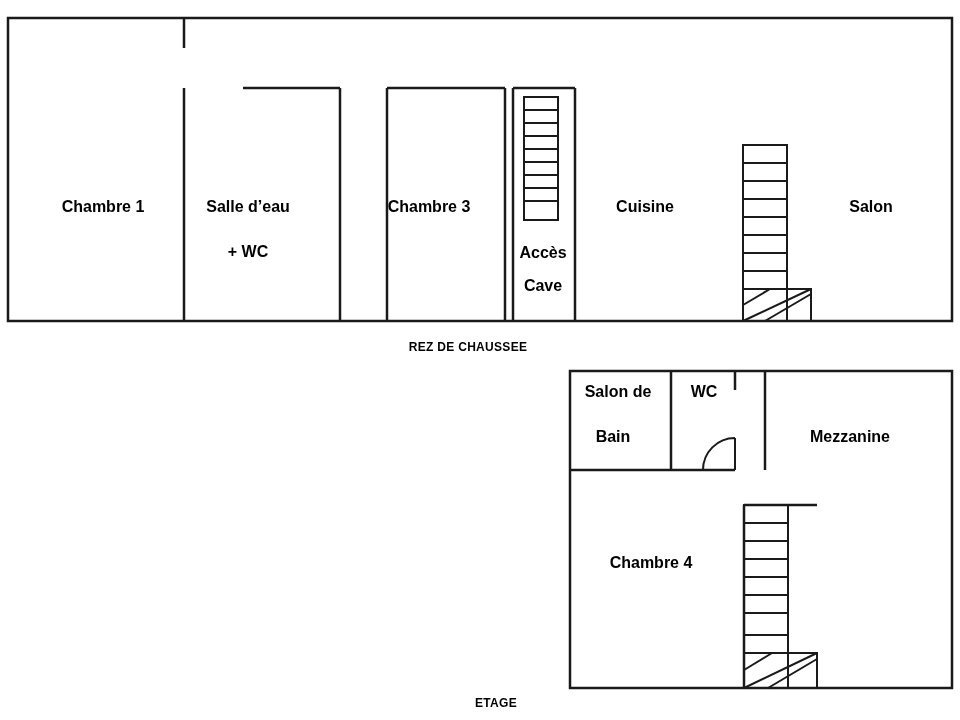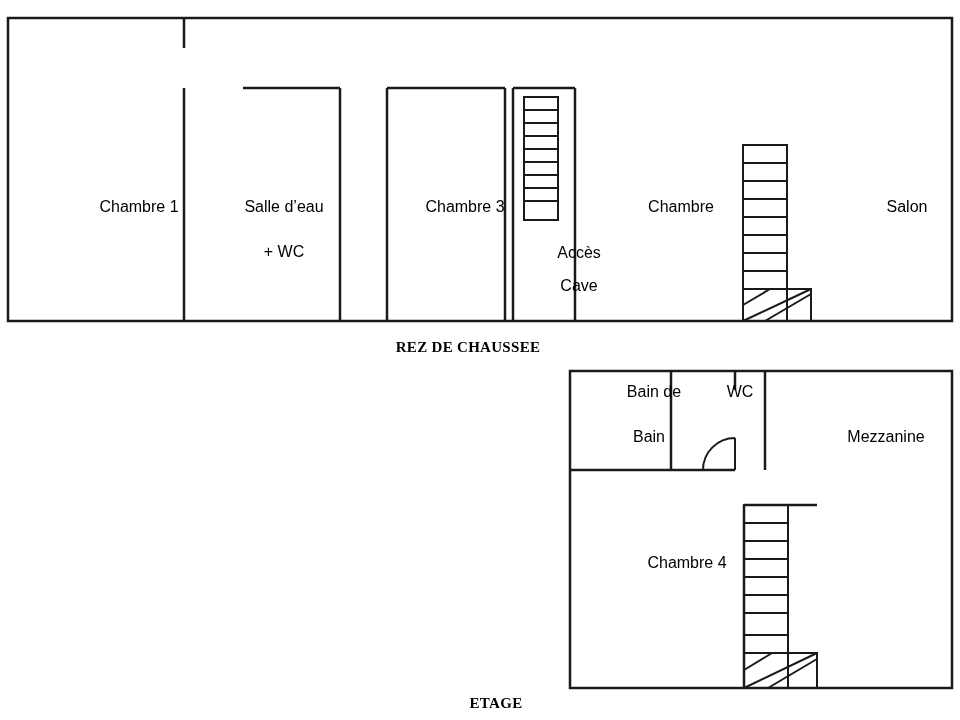--- a/index.html
+++ b/index.html
@@ -19,39 +19,37 @@
   #floorplan {
     position: absolute;
     left: 0;
     top: 0;
     width: 960px;
     height: 720px;
   }
 
   .label {
     position: absolute;
-    font-weight: normal;
+    font-weight: bold;
     font-size: 16px;
     color: #000;
     white-space: nowrap;
     text-align: center;
     line-height: 1.25;
-    margin-left: 36px;
   }
   .label.center {
     transform: translate(-50%, -50%);
   }
   .plan-title {
     position: absolute;
     font-weight: bold;
-    font-size: 15px;
+    font-size: 12px;
     letter-spacing: 0.3px;
     white-space: nowrap;
     transform: translate(-50%, -50%);
-    font-family: Liberation Serif, serif;
   }
 </style>
 </head>
 <body>
 
 <div id="plan-root">
 
   <svg id="floorplan" viewBox="0 0 960 720">
     <g fill="none" stroke="#1a1a1a" stroke-width="2.5">
 
@@ -137,27 +135,27 @@
   <div class="label center" style="left:103px; top:207px;">Chambre 1</div>
 
   <div class="label center" style="left:248px; top:207px;">Salle d’eau</div>
   <div class="label center" style="left:248px; top:252px;">+ WC</div>
 
   <div class="label center" style="left:429px; top:207px;">Chambre 3</div>
 
   <div class="label center" style="left:543px; top:253px;">Accès</div>
   <div class="label center" style="left:543px; top:286px;">Cave</div>
 
-  <div class="label center" style="left:645px; top:207px;">Chambre</div>
+  <div class="label center" style="left:645px; top:207px;">Cuisine</div>
 
   <div class="label center" style="left:871px; top:207px;">Salon</div>
 
   <div class="plan-title" style="left:468px; top:347px;">REZ DE CHAUSSEE</div>
 
-  <div class="label center" style="left:618px; top:392px;">Bain de</div>
+  <div class="label center" style="left:618px; top:392px;">Salon de</div>
   <div class="label center" style="left:613px; top:437px;">Bain</div>
 
   <div class="label center" style="left:704px; top:392px;">WC</div>
 
   <div class="label center" style="left:850px; top:437px;">Mezzanine</div>
 
   <div class="label center" style="left:651px; top:563px;">Chambre 4</div>
 
   <div class="plan-title" style="left:496px; top:703px;">ETAGE</div>
 

